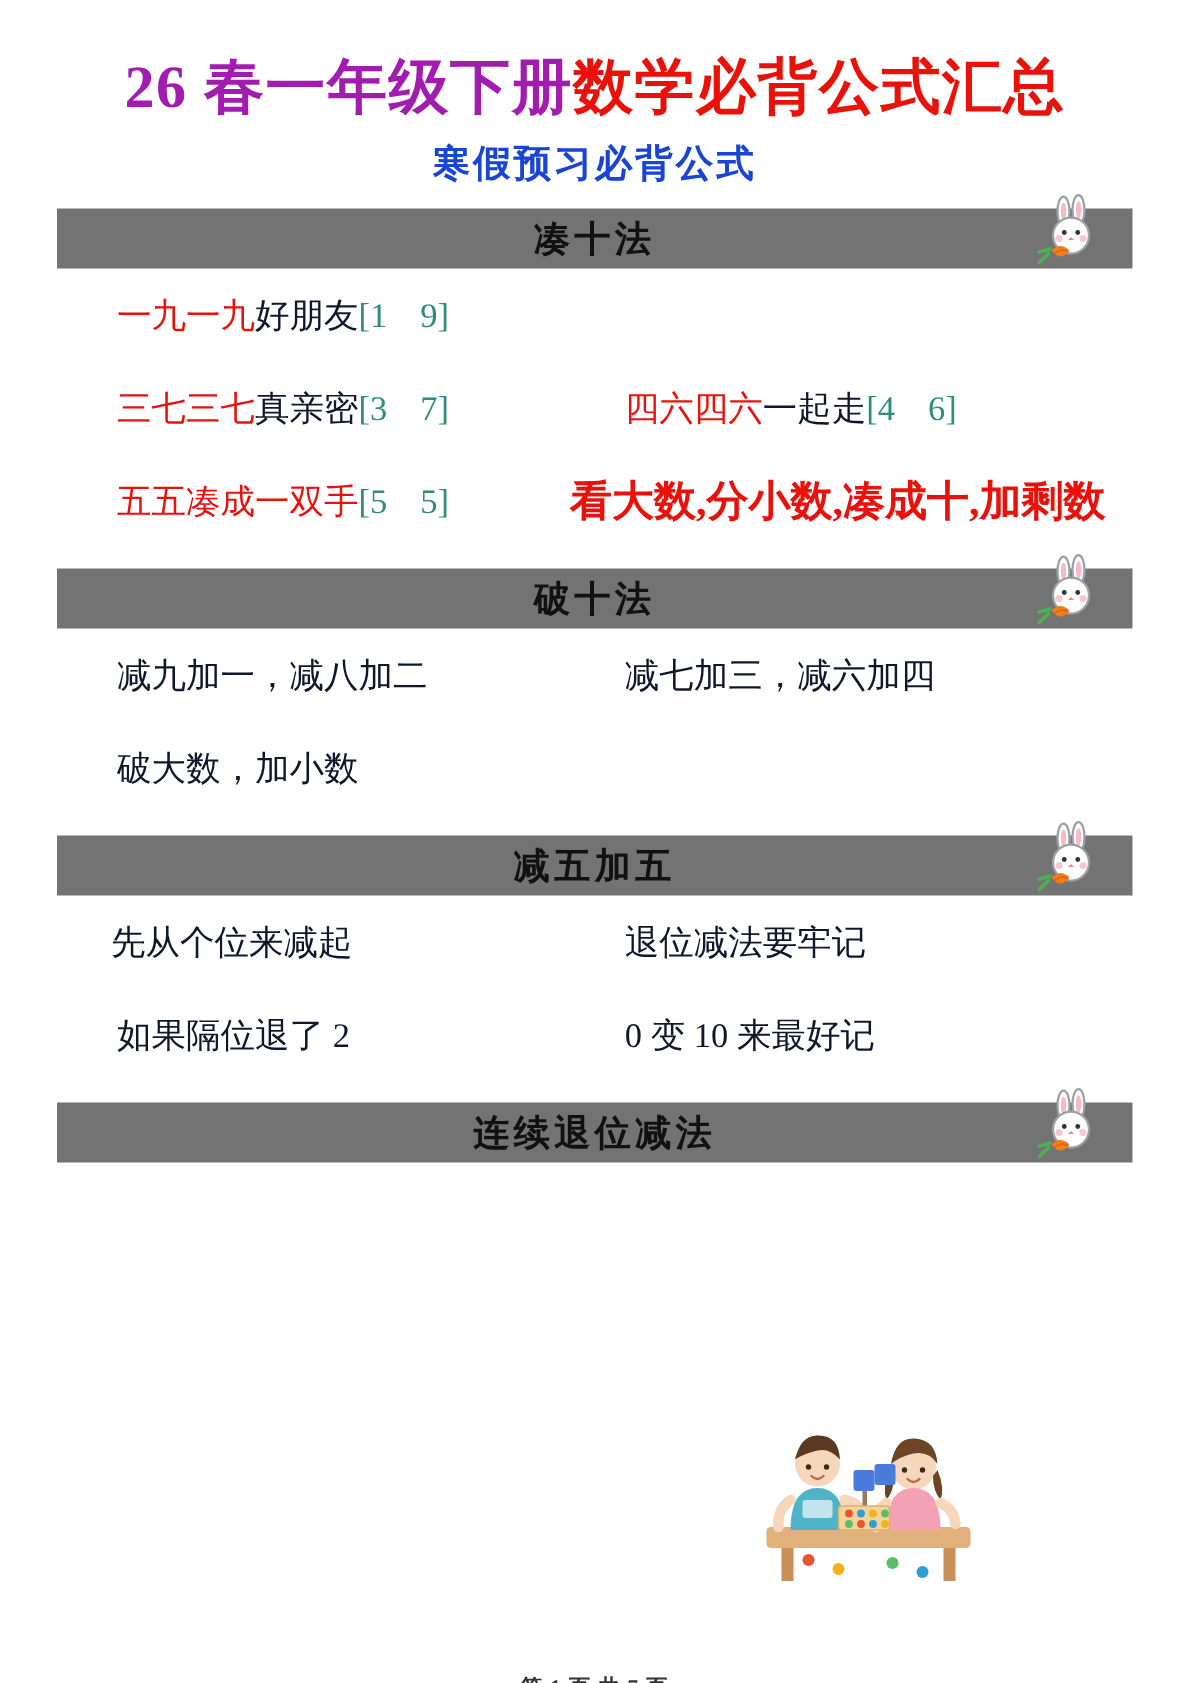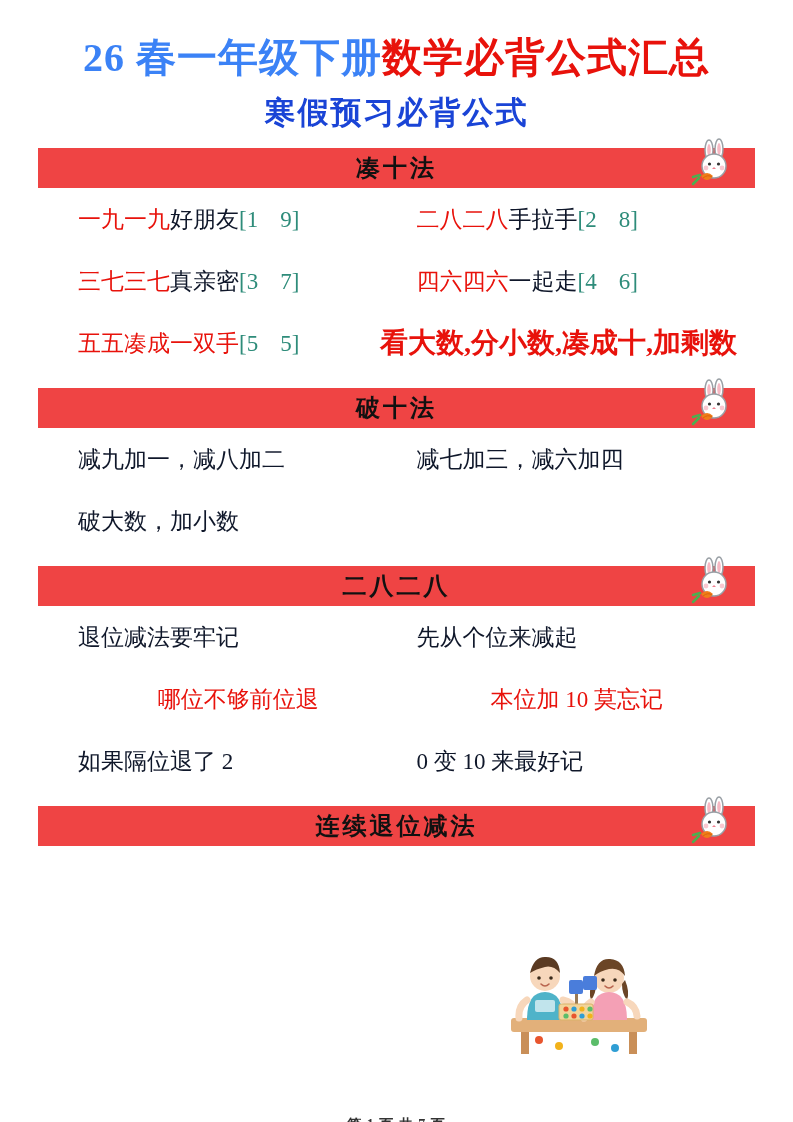--- a/index.html
+++ b/index.html
@@ -26,36 +26,36 @@
   
   .title-line {
     text-align: center;
     margin-top: 34px;
     font-size: 40px;
     font-weight: bold;
     letter-spacing: 1px;
     white-space: nowrap;
     line-height: 1.2;
   }
-  .title-black { color: #3b82f6; }
+  .title-black { color: #a21caf; }
   .title-red { color: #e8120b; }
 
   .subtitle {
     text-align: center;
     color: #1a44d6;
-    font-size: 31px;
+    font-size: 25px;
     font-weight: bold;
     margin-top: 10px;
     letter-spacing: 2px;
   }
 
   
   .band {
     position: relative;
-    background: #ef4444;
+    background: #737373;
     height: 40px;
     margin-top: 14px;
     display: flex;
     align-items: center;
     justify-content: center;
   }
   .band-title {
     font-size: 24px;
     font-weight: bold;
     color: #111111;
@@ -145,23 +145,20 @@
       <path d="M16 40 q6 -6 12 0 q-6 8 -12 0 z" fill="#f07d1a"></path>
       <path d="M14 42 l-6 6 M15 39 l-7 2" stroke="#4caf50" stroke-width="2.5" fill="none" stroke-linecap="round"></path>
       <path d="M18 42 q5 -4 9 -1" stroke="#d9650f" stroke-width="1" fill="none"></path>
     </svg>
   </div>
   <div class="rows">
     <div class="row">
       <div class="cell left">
         <span class="red">一九一九</span><span class="black">好朋友</span><span class="teal">[1</span><span class="num-gap"></span><span class="teal">9]</span>
       </div>
-      <div class="cell right">
-        <span class="red">二八二八</span><span class="black">手拉手</span><span class="teal">[2</span><span class="num-gap"></span><span class="teal">8]</span>
-      </div>
     </div>
     <div class="row">
       <div class="cell left">
         <span class="red">三七三七</span><span class="black">真亲密</span><span class="teal">[3</span><span class="num-gap"></span><span class="teal">7]</span>
       </div>
       <div class="cell right">
         <span class="red">四六四六</span><span class="black">一起走</span><span class="teal">[4</span><span class="num-gap"></span><span class="teal">6]</span>
       </div>
     </div>
     <div class="row">
@@ -197,45 +194,41 @@
       <div class="cell left black">减九加一，减八加二</div>
       <div class="cell right black">减七加三，减六加四</div>
     </div>
     <div class="row">
       <div class="cell left black">破大数，加小数</div>
       <div class="cell right black"></div>
     </div>
   </div>
 
   <div class="band">
-    <span class="band-title">二八二八</span>
+    <span class="band-title">减五加五</span>
     <svg class="bunny" viewBox="0 0 62 62">
       <ellipse cx="24" cy="14" rx="4" ry="10" fill="#ffffff" stroke="#9aa0a6" stroke-width="1.5"></ellipse>
       <ellipse cx="34" cy="13" rx="4" ry="10" fill="#ffffff" stroke="#9aa0a6" stroke-width="1.5"></ellipse>
       <ellipse cx="24" cy="14" rx="1.8" ry="6" fill="#f7b9c4"></ellipse>
       <ellipse cx="34" cy="13" rx="1.8" ry="6" fill="#f7b9c4"></ellipse>
       <circle cx="29" cy="30" r="12" fill="#ffffff" stroke="#9aa0a6" stroke-width="1.5"></circle>
       <circle cx="24.5" cy="28" r="1.6" fill="#333"></circle>
       <circle cx="33.5" cy="28" r="1.6" fill="#333"></circle>
       <circle cx="21" cy="32" r="2.4" fill="#f7b9c4" opacity="0.8"></circle>
       <circle cx="37" cy="32" r="2.4" fill="#f7b9c4" opacity="0.8"></circle>
       <path d="M29 31 l-2 2 h4 z" fill="#f08090"></path>
       <path d="M16 40 q6 -6 12 0 q-6 8 -12 0 z" fill="#f07d1a"></path>
       <path d="M14 42 l-6 6 M15 39 l-7 2" stroke="#4caf50" stroke-width="2.5" fill="none" stroke-linecap="round"></path>
       <path d="M18 42 q5 -4 9 -1" stroke="#d9650f" stroke-width="1" fill="none"></path>
     </svg>
   </div>
   <div class="rows">
     <div class="row">
+      <div class="cell right black">先从个位来减起</div>
       <div class="cell left black">退位减法要牢记</div>
-      <div class="cell right black">先从个位来减起</div>
-    </div>
-    <div class="row">
-      <div class="cell left red">哪位不够前位退</div>
-      <div class="cell right red">本位加 10 莫忘记</div>
     </div>
     <div class="row">
       <div class="cell left black">如果隔位退了 2</div>
       <div class="cell right black">0 变 10 来最好记</div>
     </div>
   </div>
 
   <div class="band">
     <span class="band-title">连续退位减法</span>
     <svg class="bunny" viewBox="0 0 62 62">

